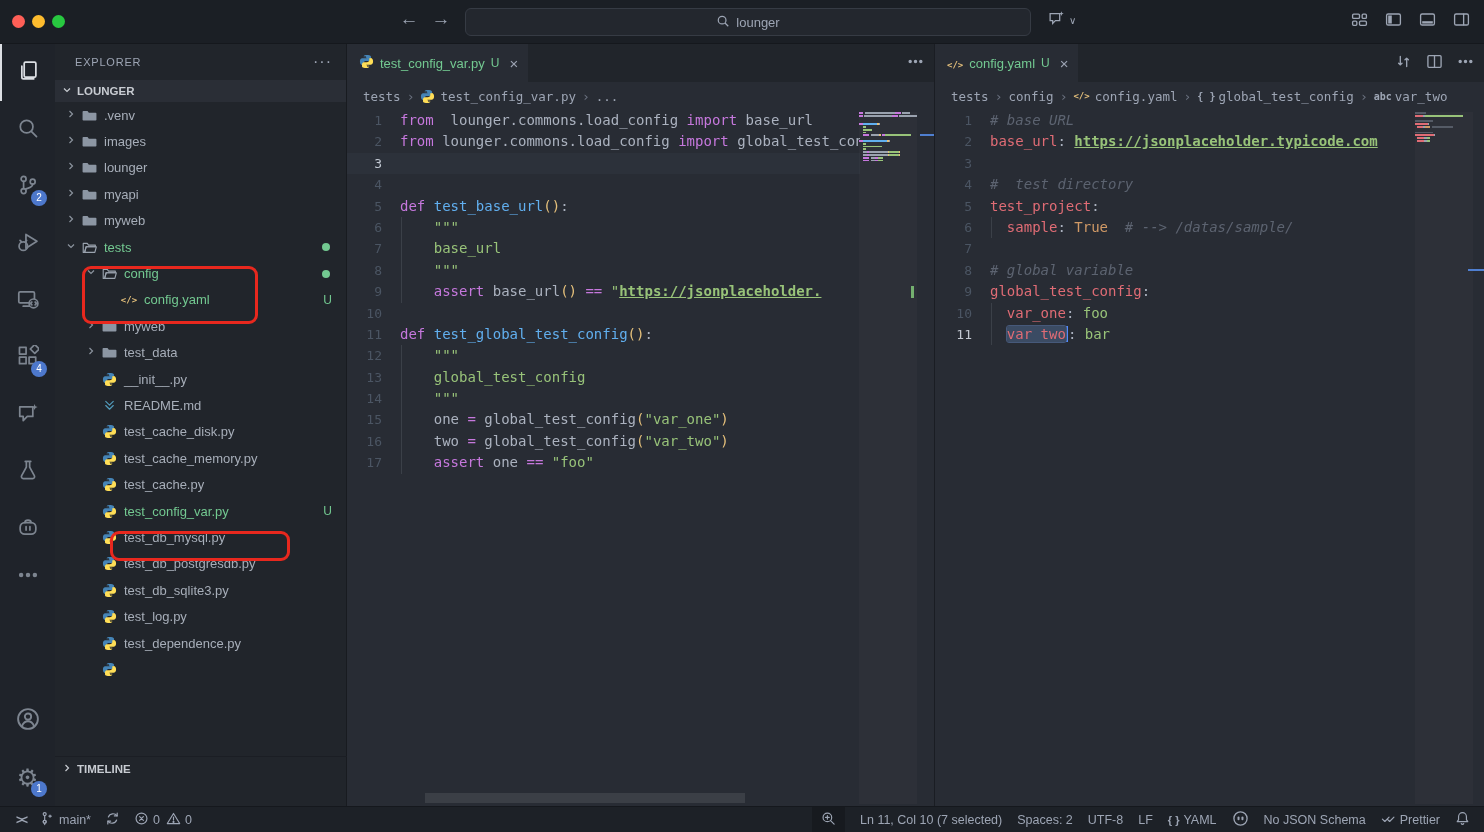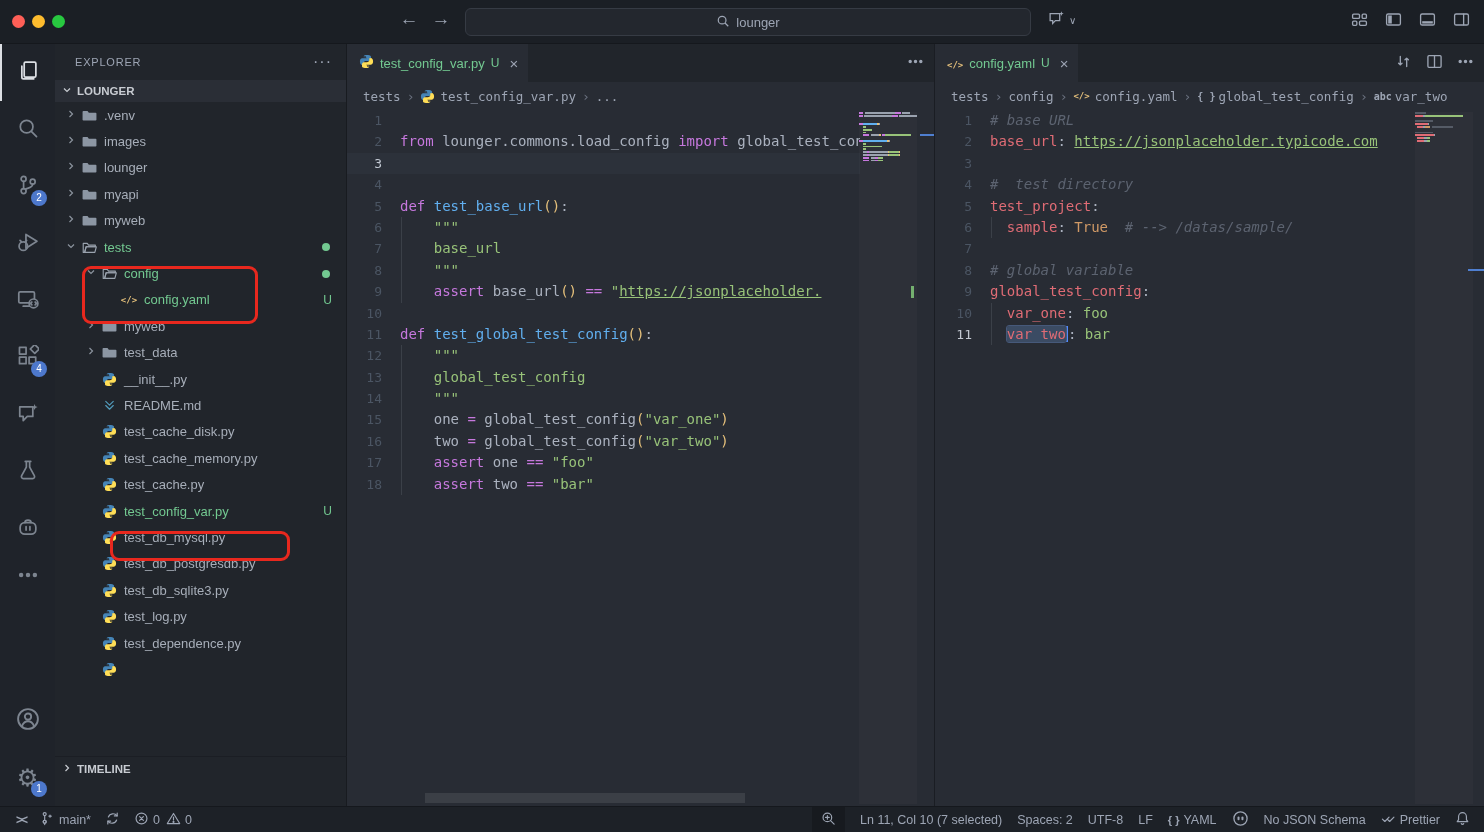--- a/index.html
+++ b/index.html
@@ -80,21 +80,21 @@
     position:relative; overflow:hidden; }
   .egroup .line { margin-right:74px; }
   .line .ln { flex:none; width:var(--gut); padding-right:18px; text-align:right; color:#4b5563;
     font-size:13px; }
   .line.active-ln .ln { color:#c2c8d2; }
   .line.hl { background:#2c313a; }
   .line .guide { position:absolute; left:calc(var(--gut) + 1px); top:0; width:1px; height:100%;
     background:#3b4048; }
   .tk-k { color:#c678dd; } .tk-o { color:#c678dd; } .tk-f { color:#61afef; }
   .tk-t { color:#abb2bf; } .tk-s { color:#98c379; }
-  .tk-u { color:#98c379; text-decoration:underline; }
+  .tk-u { color:#98c379; text-decoration:underline;font-weight:bold; }
   .tk-c { color:#5c6370; font-style:italic; } .tk-y { color:#e5c07b; }
   .tk-r { color:#e06c75; } .tk-n { color:#d19a66; }
   .tk-rsel { color:#e06c75; background:#3b4b63; border-radius:2px; outline:1px solid #46597a; }
   .cursor { display:inline-block; width:2px; height:16px; background:#528bff; vertical-align:-3px; }
   .minimap { position:absolute; top:2px; width:58px; background:rgba(255,255,255,.025); }
   #editor-left .minimap { left:512px; height:692px; }
   #editor-right .minimap { left:480px; height:692px; }
   .mmline { height:2.8px; display:flex; }
   .mmseg { height:1.9px; display:inline-block; }
   .ruler-mark { position:absolute; }
@@ -565,21 +565,21 @@
           <path fill="#ffde57" d="M8.1 15c2.9 0 2.7-1.3 2.7-1.3v-1.7H7.9v-.5h4.2S15 11.8 15 8.1c0-3.8-2.5-3.7-2.5-3.7H11v1.8s.1 2.5-2.5 2.5H5.6s-2.4-.1-2.4 2.3v2S2.8 15 8.1 15zm1.5-1.2a.9.9 0 1 1 0-1.8.9.9 0 0 1 0 1.8z"></path>
         </svg>
       </span>
       <span>test_config_var.py</span>
       <span class="sep">›</span>
       <span>...</span>
     </div>
   <div class="codearea mono">
       <div class="line  ">
       
-      <span class="ln">1</span></div>
+      <span class="ln">1</span><span class="codetxt"><span class="tk-k">from</span><span class="tk-t">  lounger.commons.load_config </span><span class="tk-k">import</span><span class="tk-t"> base_url</span></span></div>
       <div class="line  ">
       
       <span class="ln">2</span><span class="codetxt"><span class="tk-k">from</span><span class="tk-t"> lounger.commons.load_config </span><span class="tk-k">import</span><span class="tk-t"> global_test_config</span></span></div>
       <div class="line hl active-ln">
       
       <span class="ln">3</span><span class="codetxt"></span></div>
       <div class="line  ">
       
       <span class="ln">4</span><span class="codetxt"></span></div>
       <div class="line  ">
@@ -614,23 +614,20 @@
       <span class="ln">14</span><span class="codetxt"><span class="tk-s">    """</span></span></div>
       <div class="line  ">
       <span class="guide"></span>
       <span class="ln">15</span><span class="codetxt"><span class="tk-t">    one </span><span class="tk-o">= </span><span class="tk-t">global_test_config</span><span class="tk-y">(</span><span class="tk-s">"var_one"</span><span class="tk-y">)</span></span></div>
       <div class="line  ">
       <span class="guide"></span>
       <span class="ln">16</span><span class="codetxt"><span class="tk-t">    two </span><span class="tk-o">= </span><span class="tk-t">global_test_config</span><span class="tk-y">(</span><span class="tk-s">"var_two"</span><span class="tk-y">)</span></span></div>
       <div class="line  ">
       <span class="guide"></span>
       <span class="ln">17</span><span class="codetxt"><span class="tk-k">    assert</span><span class="tk-t"> one </span><span class="tk-o">== </span><span class="tk-s">"foo"</span></span></div>
-      <div class="line  ">
-      <span class="guide"></span>
-      <span class="ln">18</span><span class="codetxt"><span class="tk-k">    assert</span><span class="tk-t"> two </span><span class="tk-o">== </span><span class="tk-s">"bar"</span></span></div>
     <div class="minimap">
         <div class="mmline">
           <span class="mmseg" style="width:4.2px;background:#c678dd"></span>
           <span class="mmseg" style="width:2.1px"></span>
           <span class="mmseg" style="width:29.400000000000002px;background:#9aa2af"></span>
           <span class="mmseg" style="width:6.300000000000001px;background:#c678dd"></span>
           <span class="mmseg" style="width:1.05px"></span>
           <span class="mmseg" style="width:8.4px;background:#9aa2af"></span>
         </div>
         <div class="mmline">

